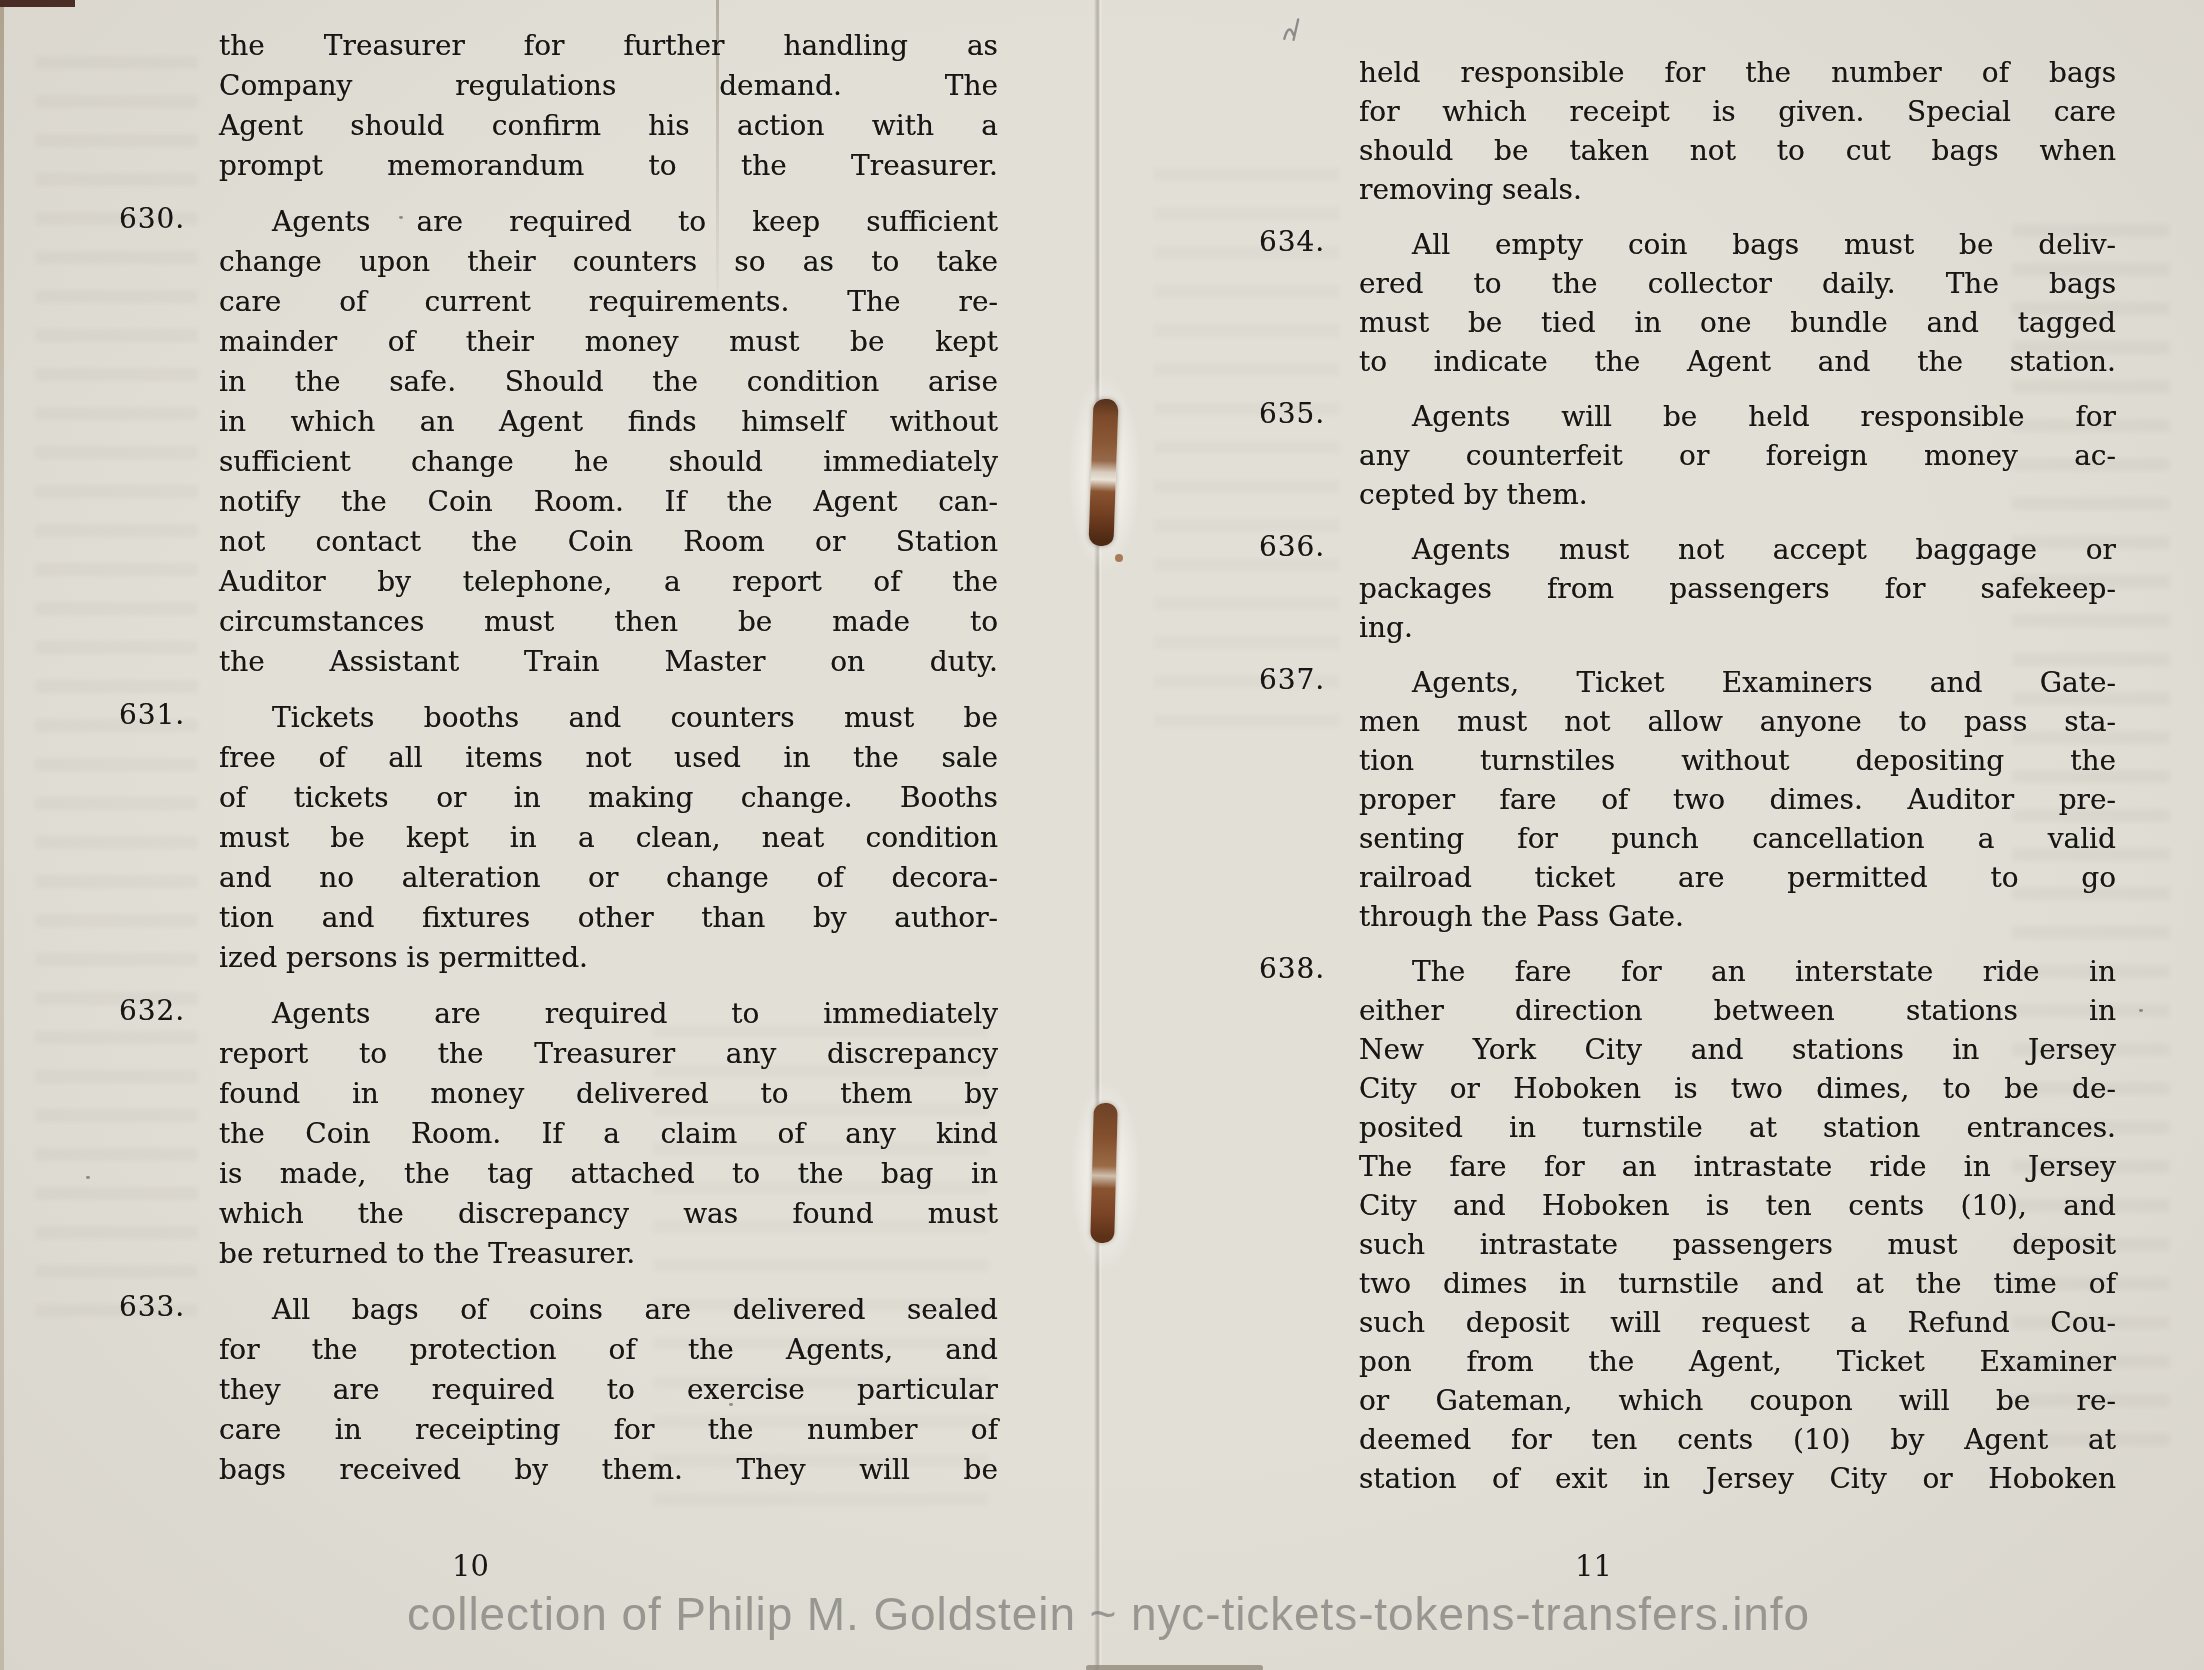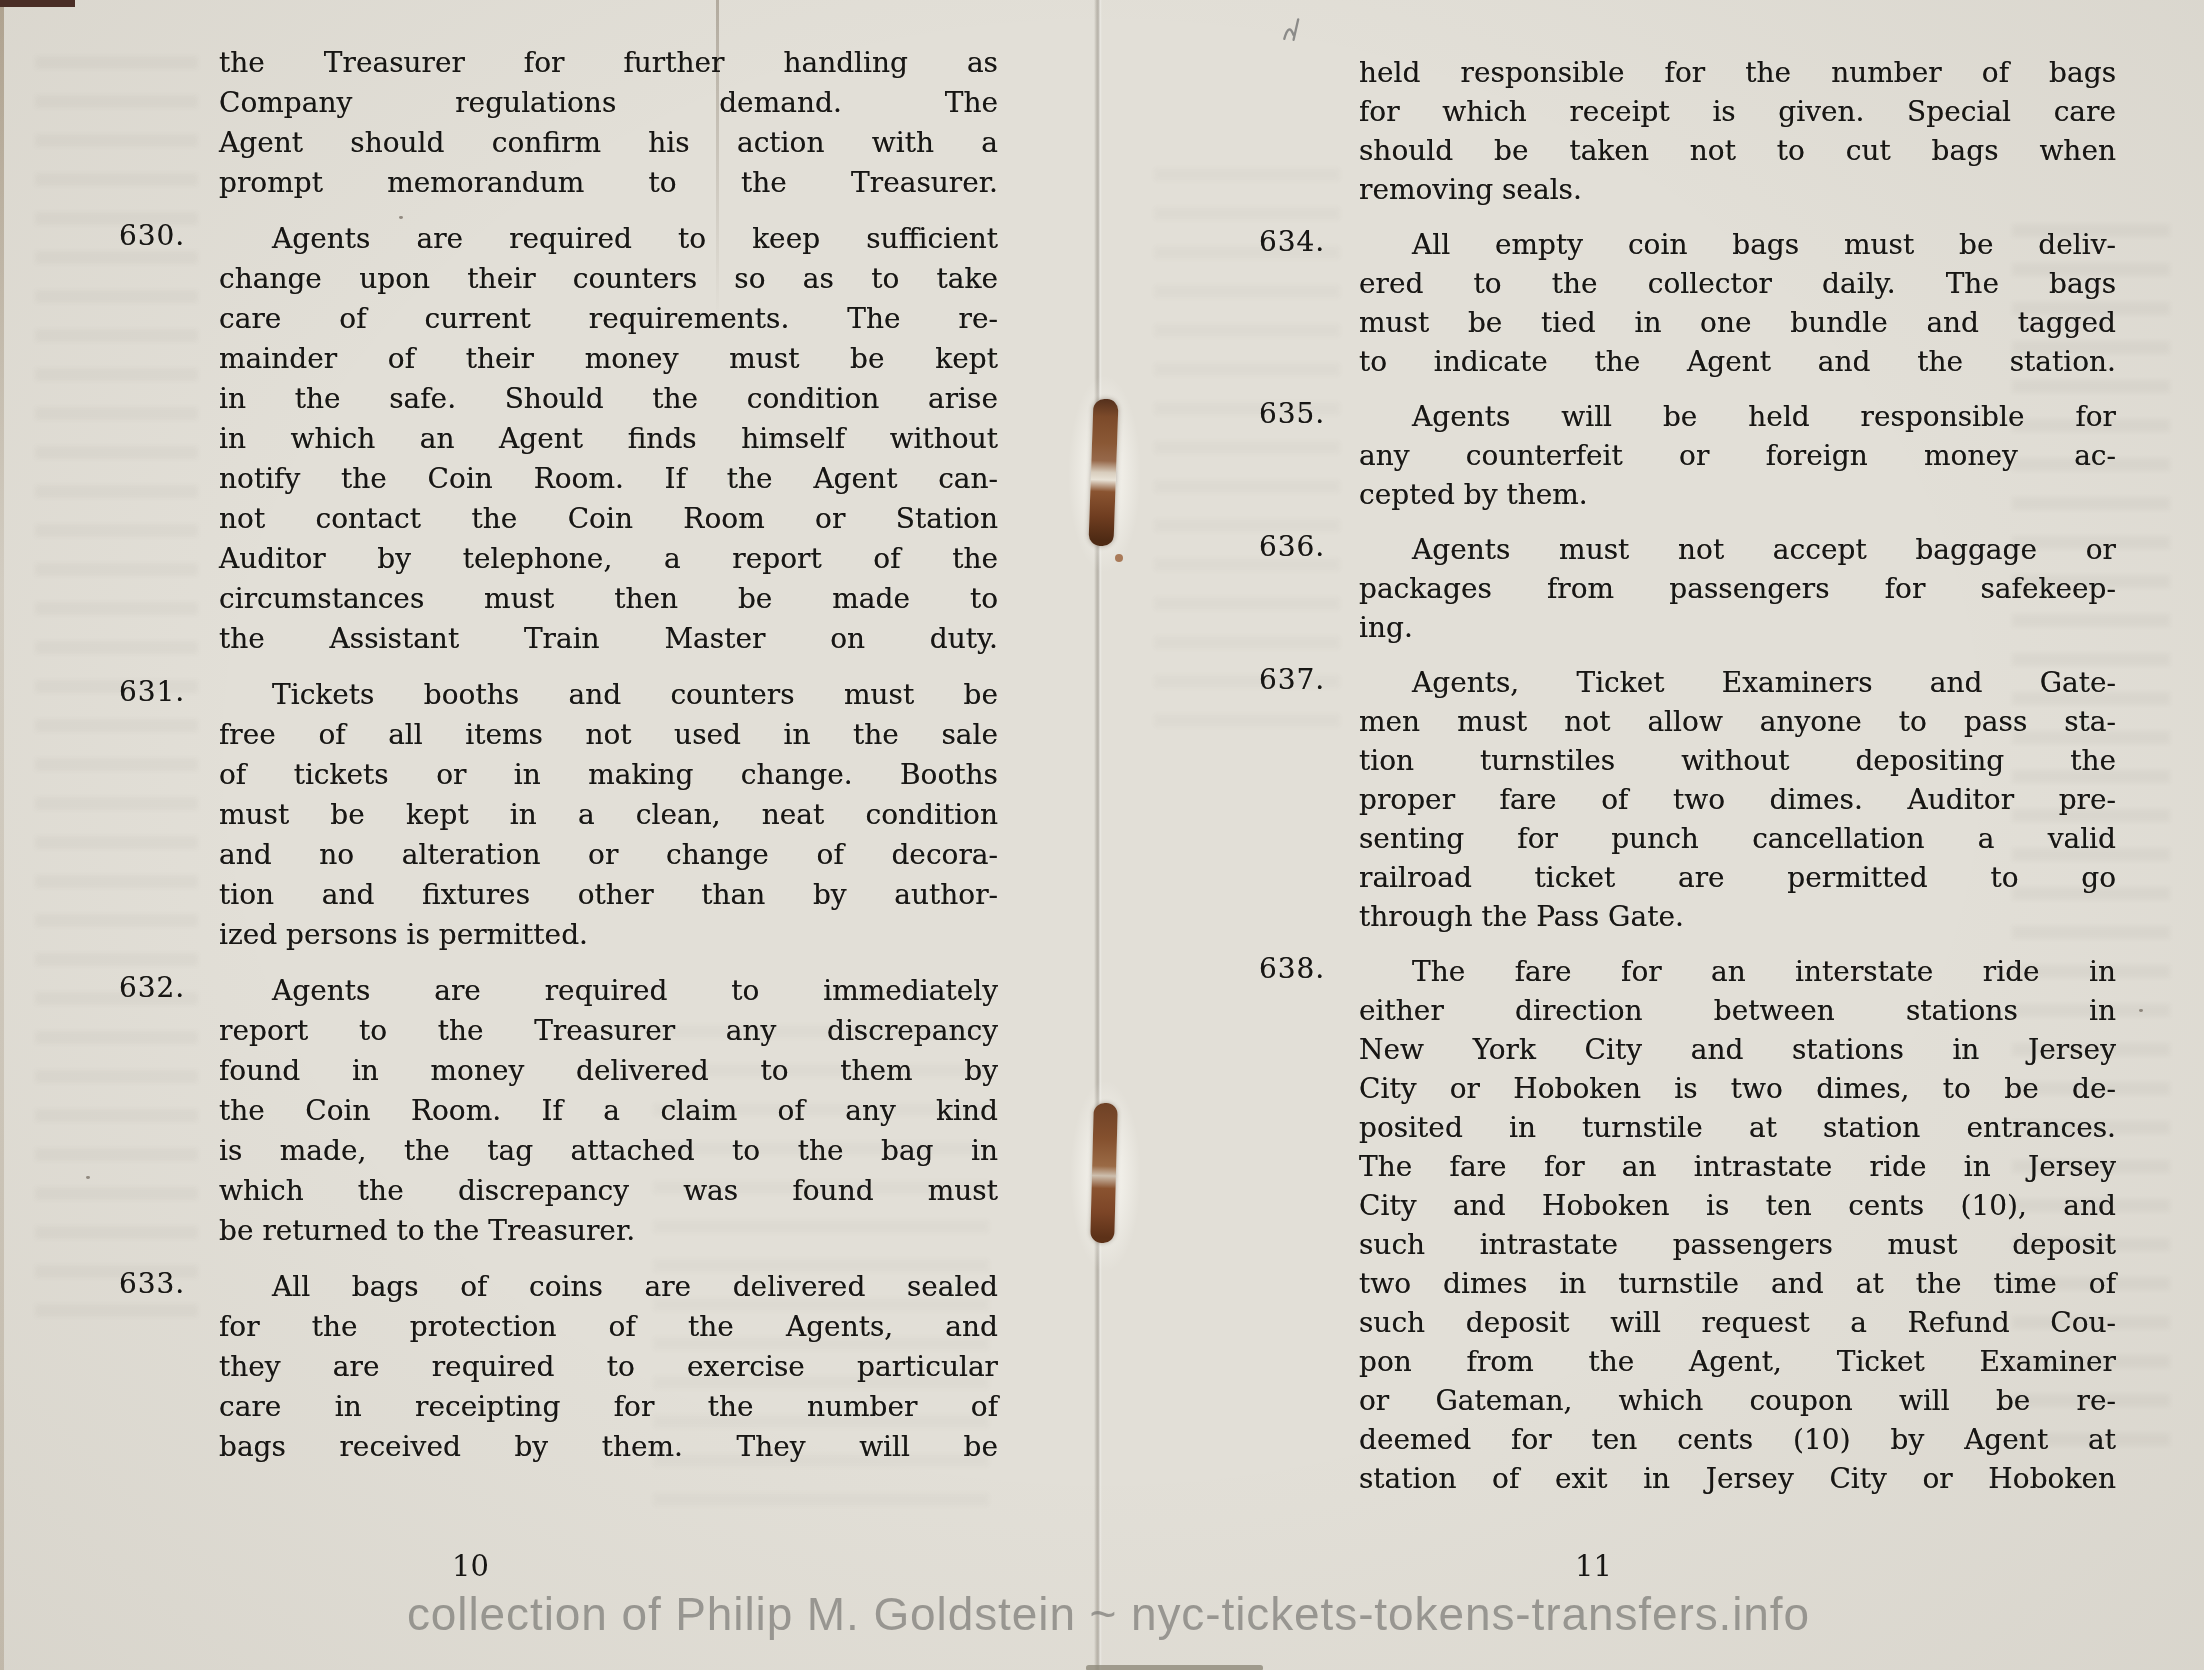--- a/index.html
+++ b/index.html
@@ -70,21 +70,21 @@
   .speck-3{left:2139px;top:1009px;}
   .speck-4{left:399px;top:216px;}
   .gutter-sliver{position:absolute;left:1086px;top:1665px;width:177px;height:5.6px;
     background:#8f897b;border-radius:2.8px;opacity:0.8;}
   .pencil-mark{position:absolute;left:1275px;top:11.2px;opacity:0.75;}
 
   .page-text{
     position:absolute;color:var(--ink,#171614);font-size:28px;
     text-shadow:0 0 0.6px rgba(23,21,19,0.55);
   }
-  .left-text{left:219px;top:43px;width:779px;}
+  .left-text{left:219px;top:26px;width:779px;}
   .right-text{left:1359px;top:53px;width:757px;}
   .para{position:relative;margin-bottom:16px;}
   .para:last-child{margin-bottom:0;}
   .num{position:absolute;left:-100px;top:0;font-weight:normal;letter-spacing:0.9px;}
   .line{line-height:40px;height:40px;text-align:justify;text-align-last:justify;}
   .right-text .line{line-height:39px;height:39px;}
   .line.first{padding-left:53px;}
   .line.short{text-align-last:left;}
 
   .page-number{
@@ -140,20 +140,21 @@
         <div class="line">prompt memorandum to the Treasurer.</div>
       </div>
       <div class="para">
         <span class="num">630.</span>
         <div class="line first">Agents are required to keep sufficient</div>
         <div class="line">change upon their counters so as to take</div>
         <div class="line">care of current requirements. The re-</div>
         <div class="line">mainder of their money must be kept</div>
         <div class="line">in the safe. Should the condition arise</div>
         <div class="line">in which an Agent finds himself without</div>
+        <div class="line">sufficient change he should immediately</div>
         <div class="line">notify the Coin Room. If the Agent can-</div>
         <div class="line">not contact the Coin Room or Station</div>
         <div class="line">Auditor by telephone, a report of the</div>
         <div class="line">circumstances must then be made to</div>
         <div class="line">the Assistant Train Master on duty.</div>
       </div>
       <div class="para">
         <span class="num">631.</span>
         <div class="line first">Tickets booths and counters must be</div>
         <div class="line">free of all items not used in the sale</div>

